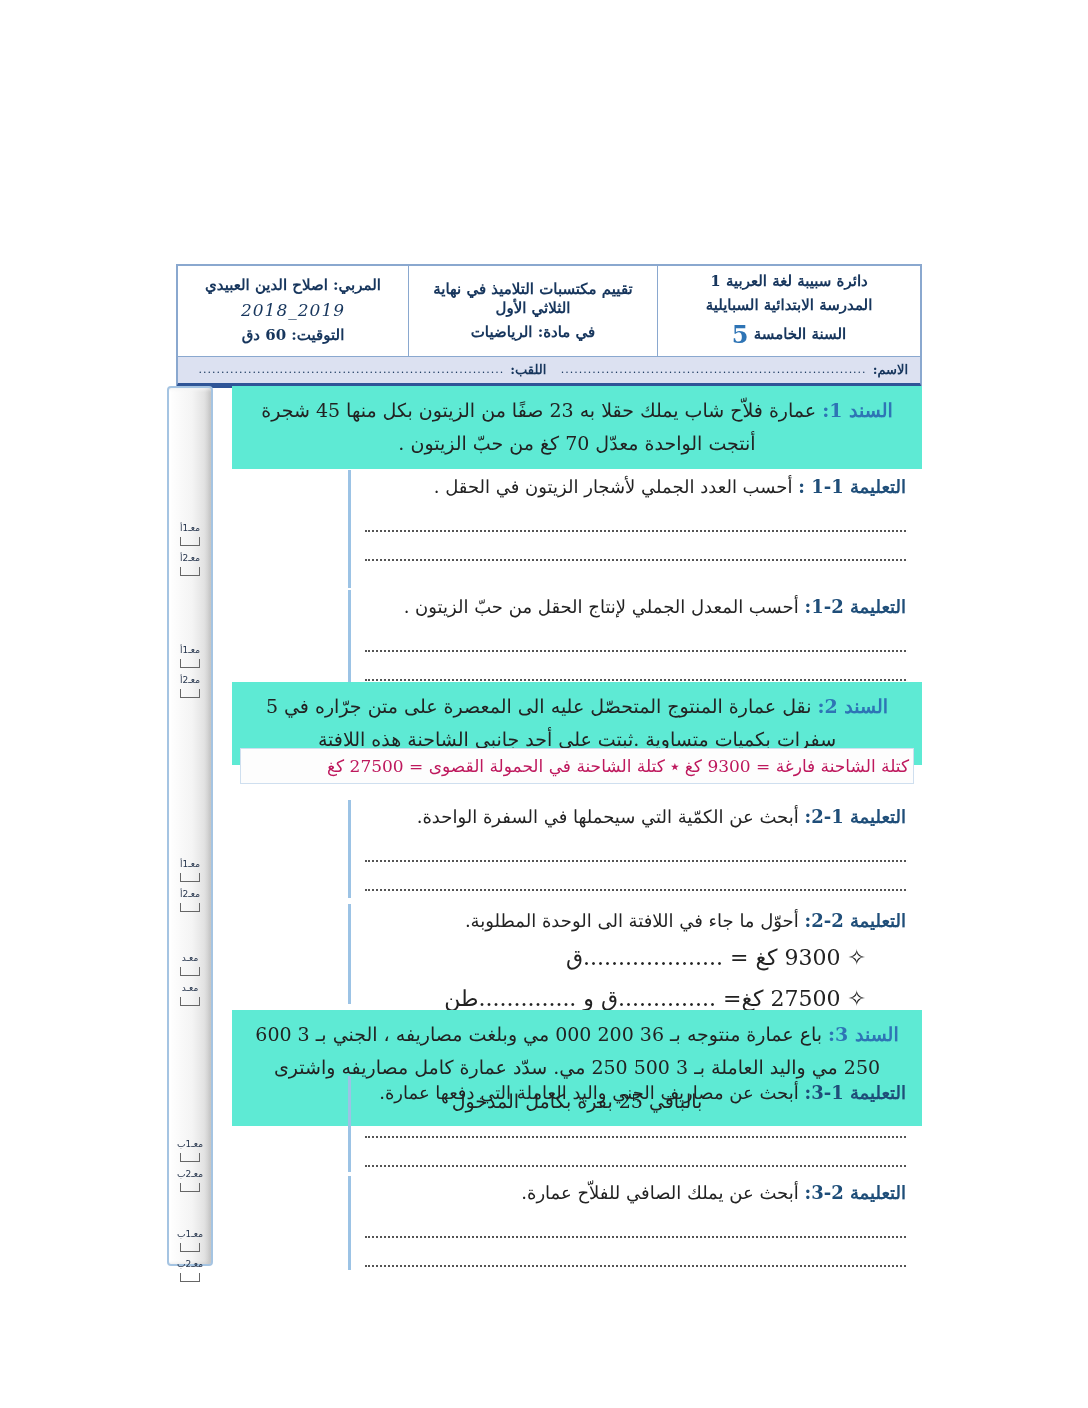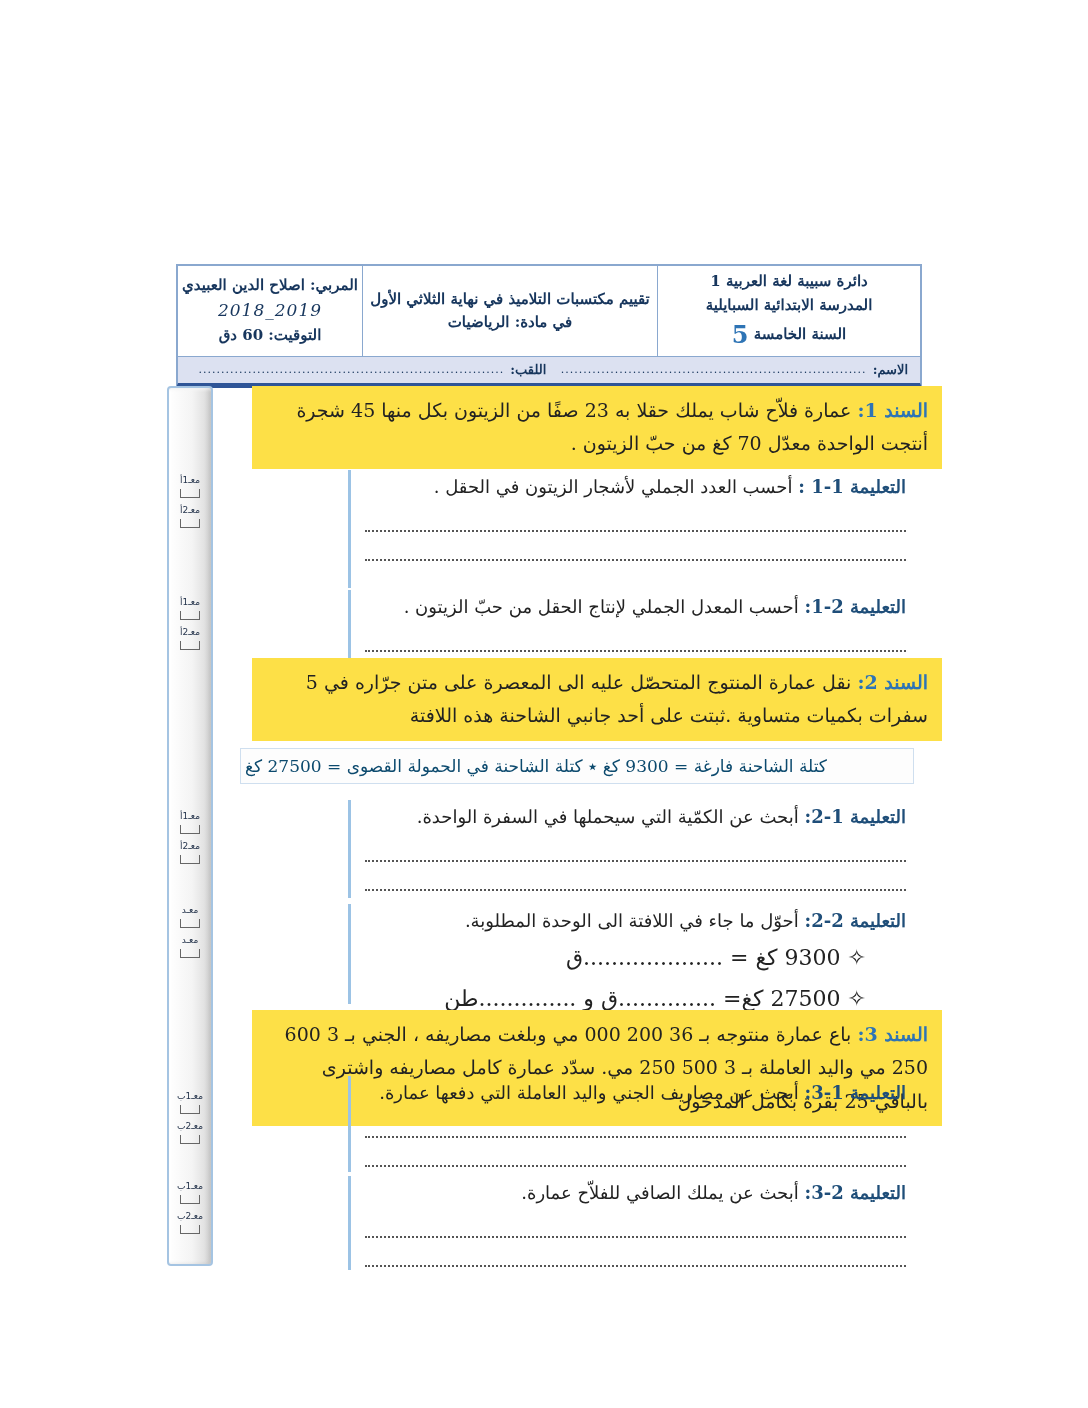--- a/index.html
+++ b/index.html
@@ -6,45 +6,45 @@
   .page{position:relative;width:1088px;height:1408px;background:#ffffff;overflow:hidden;
         font-family:"DejaVu Serif","Liberation Serif",serif;color:#1a1a1a;}
 
   
   .hdr{position:absolute;left:176px;top:264px;width:746px;border:2px solid #8aa8cf;
        border-bottom:5px solid #2f5597;background:#fff;box-sizing:border-box;}
   .hdr-row{display:flex;min-height:86px;}
   .cell{box-sizing:border-box;display:flex;flex-direction:column;justify-content:center;
         align-items:center;text-align:center;padding:6px 4px;gap:5px;}
   .cell.school{width:262px;}
-  .cell.exam{width:296px;border-left:1px solid #8aa8cf;border-right:1px solid #8aa8cf;align-items:center;}
+  .cell.exam{width:250px;border-left:1px solid #8aa8cf;border-right:1px solid #8aa8cf;align-items:center;}
   .cell.teacher{flex:1;align-items:center;}
   .hline{font-size:15px;font-weight:bold;color:#17365d;line-height:1.25;}
   .hline .bignum{font-size:24px;color:#2e74b5;font-weight:bold;vertical-align:middle;}
   .year{font-style:italic;font-size:17px;color:#17365d;font-weight:normal;letter-spacing:1px;}
   .name-row{border-top:1px solid #8aa8cf;background:#dce1f1;height:26px;display:flex;
             align-items:center;padding:0 12px;font-size:13px;color:#17365d;font-weight:bold;gap:6px;}
   .dots{flex:1;overflow:hidden;white-space:nowrap;font-size:11px;color:#17365d;letter-spacing:1px;font-weight:normal;}
 
   
   .margin-bar{position:absolute;left:167px;top:386px;width:46px;height:880px;box-sizing:border-box;
               border:2px solid #a5c4e2;border-radius:4px;
               background:linear-gradient(90deg,#ffffff 0%,#f4f4f4 55%,#d8d8d8 100%);
               box-shadow:inset -3px 0 4px rgba(0,0,0,0.10), inset 2px 2px 3px rgba(255,255,255,0.9);}
   .mark-group{position:absolute;left:0;width:100%;display:flex;flex-direction:column;
-              align-items:center;gap:4px;}
+              align-items:center;gap:4px;margin-top:48px;}
   .mark-label{font-size:9px;color:#26354d;font-family:"DejaVu Sans","Liberation Sans",sans-serif;line-height:1;}
   .mark-box{width:18px;height:8px;border:1px solid #666;border-top:none;margin-bottom:4px;}
 
   
-  .sanad{position:absolute;left:232px;width:690px;box-sizing:border-box;background:#fde047;
-         padding:8px 14px;font-size:19px;line-height:1.75;text-align:right;color:#222;margin-left:20px;}
+  .sanad{position:absolute;left:232px;width:690px;box-sizing:border-box;background:#5eead4;
+         padding:8px 14px;font-size:19px;line-height:1.75;text-align:center;color:#222;}
   .sanad-label{color:#2e74b5;font-weight:bold;}
   .sign{position:absolute;left:240px;width:674px;box-sizing:border-box;background:#fdfdfd;
-        border:1px solid #cfdfef;text-align:left;font-size:17px;padding:7px 4px;color:#0c4a6e;}
+        border:1px solid #cfdfef;text-align:right;font-size:17px;padding:7px 4px;color:#be185d;}
 
   
   .qa{position:absolute;left:348px;width:566px;box-sizing:border-box;border-left:3px solid #9cc3e5;
       padding:2px 8px 0 14px;text-align:right;}
   .qa-line{font-size:18px;line-height:1.7;color:#222;}
   .qa-label{color:#1f4e79;font-weight:bold;}
   .dline{border-bottom:2px dotted #555;height:27px;}
   .bullet{font-size:22px;line-height:1.9;padding-right:40px;color:#222;}
 </style>
 </head>
@@ -135,21 +135,21 @@
 
   <div class="qa" style="top:590px;height:92px" dir="rtl">
     <div class="qa-line">
       <span class="qa-label">التعليمة 2-1:</span>
       <span>أحسب المعدل الجملي لإنتاج الحقل من حبّ الزيتون .</span>
     </div>
     <div class="dline"></div>
     <div class="dline"></div>
   </div>
 
-  <div class="sanad" style="top:658px" dir="rtl">
+  <div class="sanad" style="top:682px" dir="rtl">
     <span class="sanad-label">السند 2:</span>
     <span>نقل عمارة المنتوج المتحصّل عليه الى المعصرة على متن جرّاره في 5 سفرات بكميات متساوية .ثبتت على أحد جانبي الشاحنة هذه اللافتة</span>
   </div>
   <div class="sign" style="top:748px" dir="rtl">كتلة الشاحنة فارغة = 9300 كغ   ٭   كتلة الشاحنة في الحمولة القصوى = 27500 كغ</div>
 
   <div class="qa" style="top:800px;height:98px" dir="rtl">
     <div class="qa-line">
       <span class="qa-label">التعليمة 1-2:</span>
       <span>أبحث عن الكمّية التي سيحملها في السفرة الواحدة.</span>
     </div>

